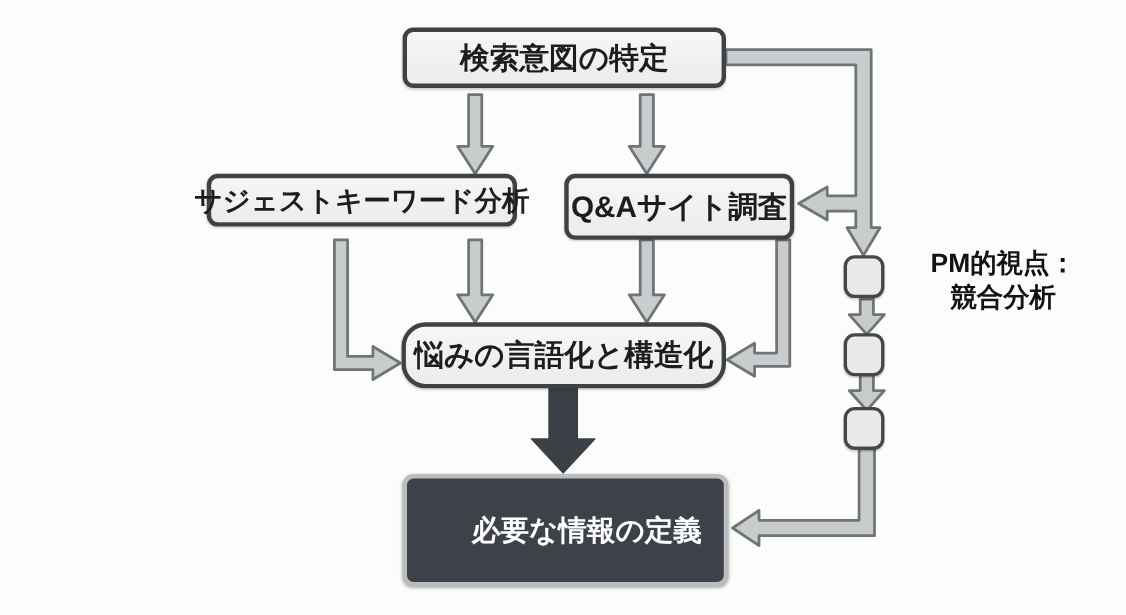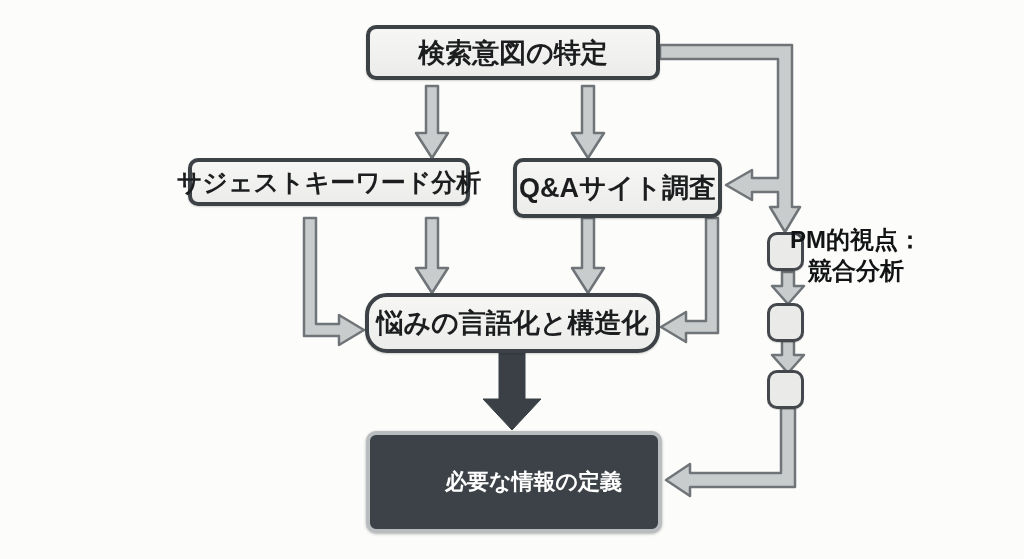--- a/index.html
+++ b/index.html
@@ -18,31 +18,31 @@
     box-sizing:border-box;
   }
   .node-top   {left:366px;top:25px; width:294px;height:55px;font-size:27px;}
   .node-left  {left:188px;top:158px;width:282px;height:48px;font-size:25px;}
   .node-right {left:513px;top:158px;width:209px;height:60px;font-size:27px;}
   .node-mid   {left:365px;top:293px;width:295px;height:60px;font-size:27px;border-radius:22px;}
   .node-dark{
     position:absolute;z-index:2;left:366px;top:431px;width:296px;height:102px;
     display:flex;flex-direction:column;align-items:center;justify-content:center;
     background:#3c4247;border:4px solid #b9bdbf;border-radius:10px;
-    color:#ffffff;font-weight:bold;font-size:22px;line-height:34px;text-align:center;
+    color:#ffffff;font-weight:bold;font-size:26px;line-height:34px;text-align:center;
     box-shadow:0 1px 3px rgba(0,0,0,0.3);box-sizing:border-box;padding-left:39px;
   }
   .checkpoint{
     position:absolute;z-index:2;width:37px;height:39px;
     background:#eaeae8;border:3px solid #44484c;border-radius:10px;
     box-sizing:border-box;box-shadow:0 1px 1px rgba(0,0,0,0.15);
   }
   .cp1{left:767px;top:232px;} .cp2{left:767px;top:303px;} .cp3{left:767px;top:370px;}
   .side-note{
-    position:absolute;z-index:2;left:760px;top:224px;width:192px;
+    position:absolute;z-index:2;left:816px;top:224px;width:192px;
     color:#111314;font-weight:bold;font-size:24px;line-height:31px;text-align:center;
     white-space:nowrap;
   }
   .light-arrow{fill:#c9cccc;stroke:#6f7478;stroke-width:2.5;stroke-linejoin:round;}
   .dark-arrow{fill:#3a4045;stroke:#3a4045;stroke-width:1;stroke-linejoin:round;}
 </style>
 </head>
 <body>
 
 <div class="canvas">

